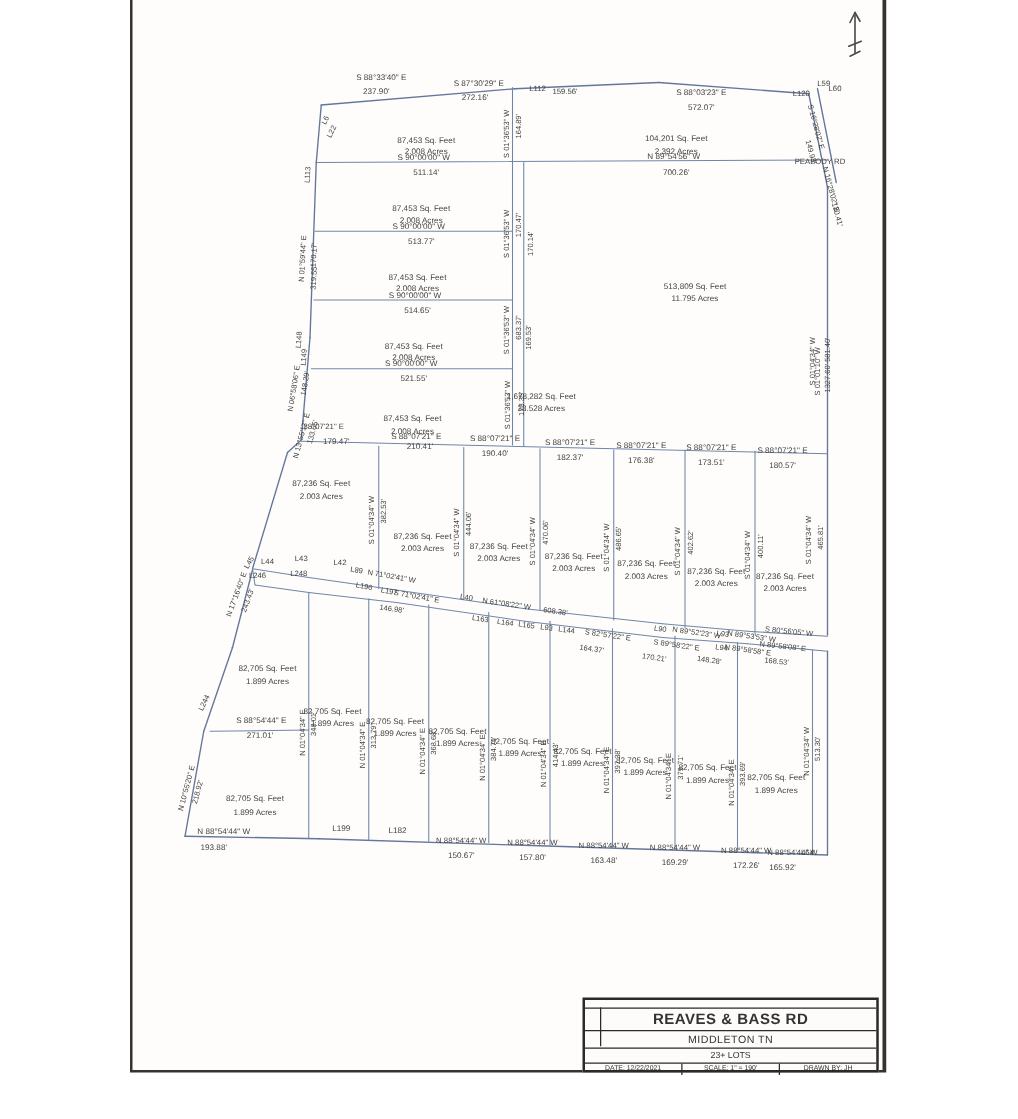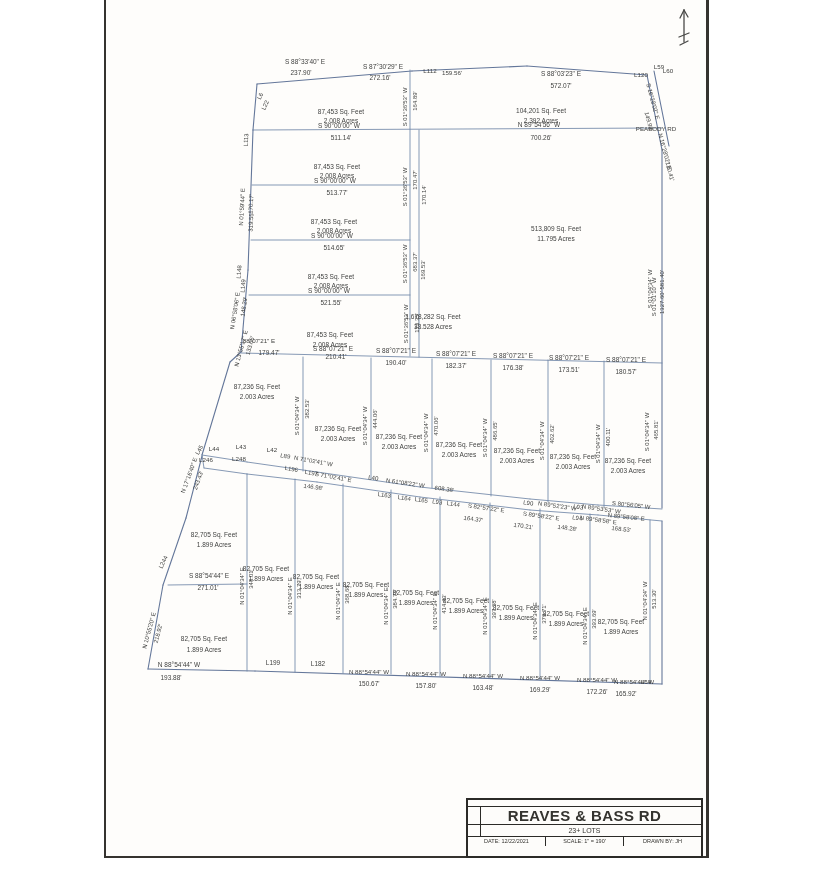--- a/index.html
+++ b/index.html
@@ -5,21 +5,21 @@
   html,body{margin:0;padding:0;background:#ffffff;}
   body{width:814px;height:895px;overflow:hidden;font-family:"Liberation Sans",sans-serif;}
   .stage{position:relative;width:814px;height:895px;background:#ffffff;}
   .page-border{position:absolute;left:104px;top:-8px;width:600px;height:862px;
     border:2px solid #35332f;border-right-width:3px;background:#fefdfb;}
   #plat-svg{position:absolute;left:0;top:0;}
   
   .tb{position:absolute;left:466px;top:798px;width:237px;height:60px;
     border:2px solid #2b2a27;background:#fdfcfa;box-sizing:border-box;font-family:"Liberation Sans",sans-serif;color:#34332f;}
   .tb-strip{height:6px;border-bottom:1px solid #2b2a27;}
-  .tb-title{height:17px;line-height:17px;text-align:center;font-weight:bold;font-size:15px;border-bottom:1px solid #2b2a27;letter-spacing:.4px;}
+  .tb-title{height:17px;line-height:17px;text-align:center;font-weight:bold;font-size:12px;border-bottom:1px solid #2b2a27;letter-spacing:.4px;}
   .tb-city{height:13px;line-height:13px;text-align:center;font-size:8.5px;border-bottom:1px solid #2b2a27;letter-spacing:.4px;}
   .tb-lots{height:11px;line-height:11px;text-align:center;font-size:7px;border-bottom:1px solid #2b2a27;}
   .tb-bottom{display:flex;height:9px;}
   .tb-bottom div{flex:1;font-size:5.5px;line-height:9px;text-align:center;white-space:nowrap;overflow:visible;}
   .tb-bottom div + div{border-left:1px solid #2b2a27;}
   .tb-leftstrip{position:absolute;left:0;top:6px;width:12px;height:31px;border-right:1px solid #2b2a27;}
 </style>
 </head>
 <body>
 
@@ -286,20 +286,21 @@
       <text x="540" y="692" font-size="6.5" fill="#3f403f" text-anchor="middle" font-family="&quot;Liberation Sans&quot;, sans-serif">169.29'</text>
       <text x="597" y="682" font-size="6.2" fill="#3f403f" text-anchor="middle" font-family="&quot;Liberation Sans&quot;, sans-serif">N 88°54'44" W</text>
       <text x="597" y="694" font-size="6.5" fill="#3f403f" text-anchor="middle" font-family="&quot;Liberation Sans&quot;, sans-serif">172.26'</text>
       <text x="634" y="684" font-size="6.2" fill="#3f403f" text-anchor="middle" font-family="&quot;Liberation Sans&quot;, sans-serif">N 88°54'44" W</text>
       <text x="646" y="684" font-size="6.2" fill="#3f403f" text-anchor="middle" font-family="&quot;Liberation Sans&quot;, sans-serif">L64</text>
       <text x="626" y="696" font-size="6.5" fill="#3f403f" text-anchor="middle" font-family="&quot;Liberation Sans&quot;, sans-serif">165.92'</text>
     </svg>
   <div class="tb">
     <div class="tb-strip"></div>
     <div class="tb-title">REAVES &amp; BASS RD</div>
+    <div class="tb-city">MIDDLETON TN</div>
     <div class="tb-lots">23+ LOTS</div>
     <div class="tb-bottom">
       <div>DATE: 12/22/2021</div>
       <div>SCALE: 1" = 190'</div>
       <div>DRAWN BY: JH</div>
     </div>
     <div class="tb-leftstrip"></div>
   </div>
 </div>
 

